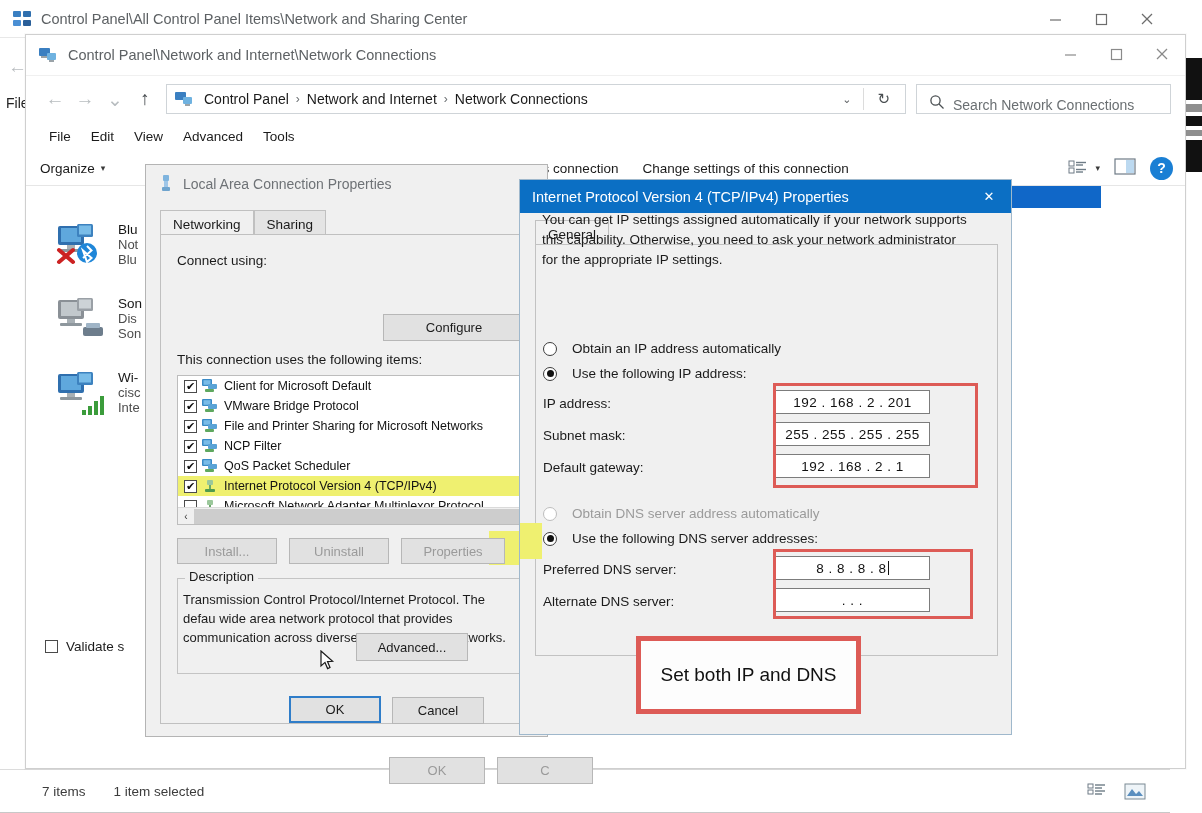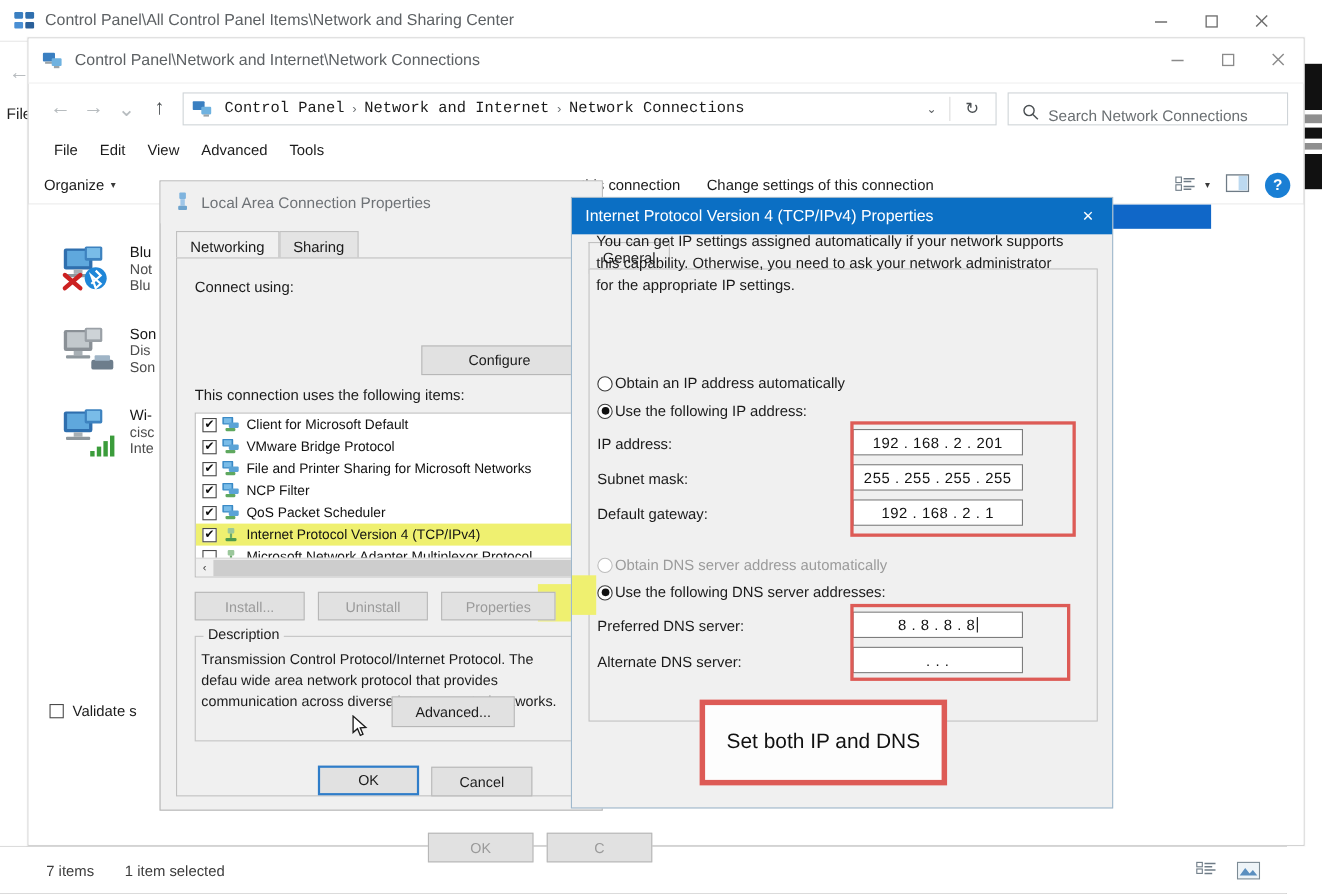--- a/index.html
+++ b/index.html
@@ -78,21 +78,21 @@
     color:#b7bcbf; font-size:19px; user-select:none;
   }
   .navbtn.enabled{ color:#4a4f52; }
   #nav-back{ margin-left:14px; }
   #addrbox{
     flex:1; height:30px; margin-left:6px; margin-right:10px;
     border:1px solid #cfd4d8; background:#fff;
     display:flex; align-items:center; padding:0 2px; min-width:0;
   }
   #addrbox .crumb-icon{ width:20px; height:18px; margin:0 4px 0 6px; flex:none; }
-  .crumb{ font-size:14px; color:#1b1b1b; padding:0 5px; white-space:nowrap;font-family:Liberation Mono, monospace; }
+  .crumb{ font-size:14px; color:#1b1b1b; padding:0 5px; white-space:nowrap; }
   .crumb-sep{ color:#6b7073; font-size:12px; padding:0 2px; }
   #addr-chevron{ margin-left:auto; padding:0 12px; color:#5d6164; font-size:11px; }
   #addr-divider{ width:1px; height:22px; background:#dcdcdc; }
   #addr-refresh{ padding:0 13px; color:#4a4f52; font-size:15px; display:flex; align-items:center; }
   #searchbox{
     width:255px; height:30px; margin-right:14px; border:1px solid #cfd4d8;
     background:#fff; display:flex; align-items:flex-end; flex:none;
   }
   #searchbox .sicon{ margin:0 8px 0 12px; color:#4a4f52; }
   #searchbox .sph{ font-size:14px; color:#6a6f72; white-space:nowrap; }
@@ -228,21 +228,21 @@
   }
   #ipv4-tabs{ position:absolute; left:15px; top:39px; display:flex; align-items:flex-start; }
   #ipv4-panel{
     position:absolute; left:15px; top:64px; width:463px; height:412px;
     border:1px solid #c2c2c2; background:#f0f0f0;
   }
   #intro-text{
     position:absolute; left:22px; top:30px; width:430px; font-size:13.5px;
     line-height:1.48; color:#1b1b1b;
   }
-  .radio-row{ position:absolute; display:flex; align-items:center; gap:2px; font-size:13.5px; color:#1b1b1b; }
+  .radio-row{ position:absolute; display:flex; align-items:center; gap:15px; font-size:13.5px; color:#1b1b1b; }
   .radio-row.dim{ color:#9b9b9b; }
   .rdo{
     width:14px; height:14px; border-radius:50%; border:1px solid #3c3c3c; background:#fff;
     flex:none; display:flex; align-items:center; justify-content:center;
   }
   .rdo.dim{ border-color:#bdbdbd; }
   .rdo .dot{ width:7px; height:7px; border-radius:50%; background:#111; }
   #rb-auto-ip{ left:23px; top:161px; }
   #rb-manual-ip{ left:23px; top:186px; }
   #rb-auto-dns{ left:23px; top:326px; }

